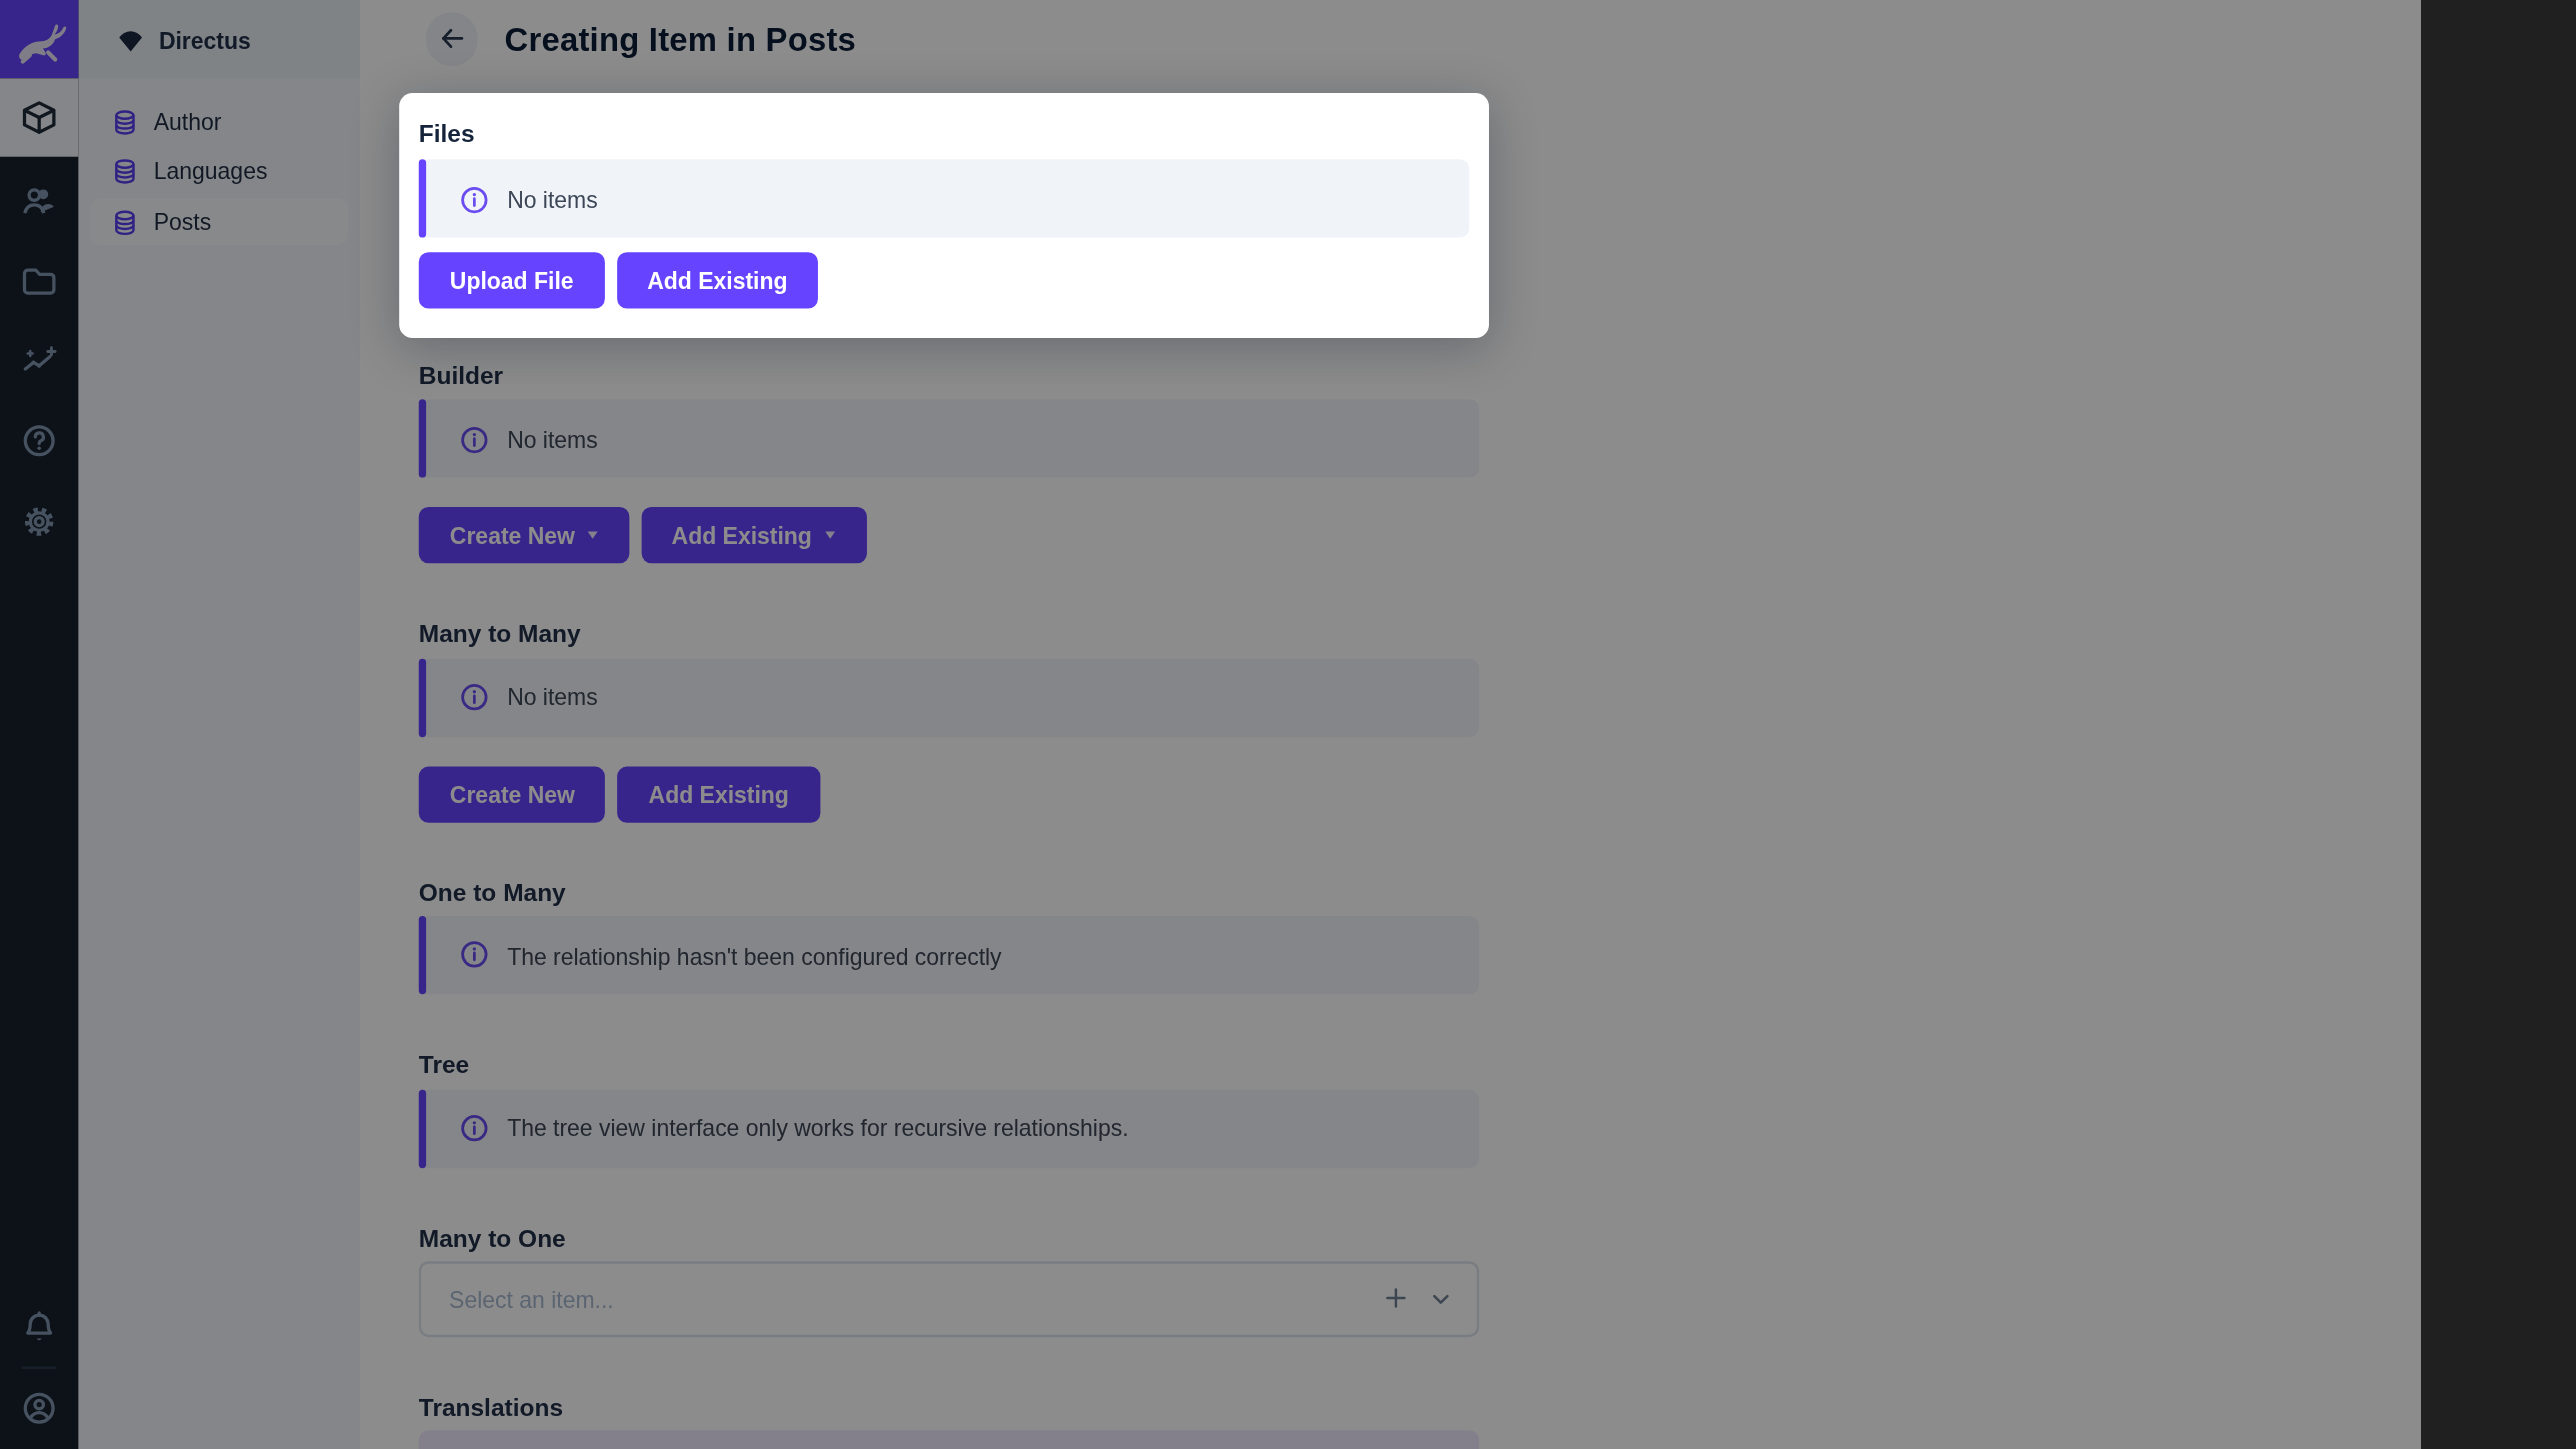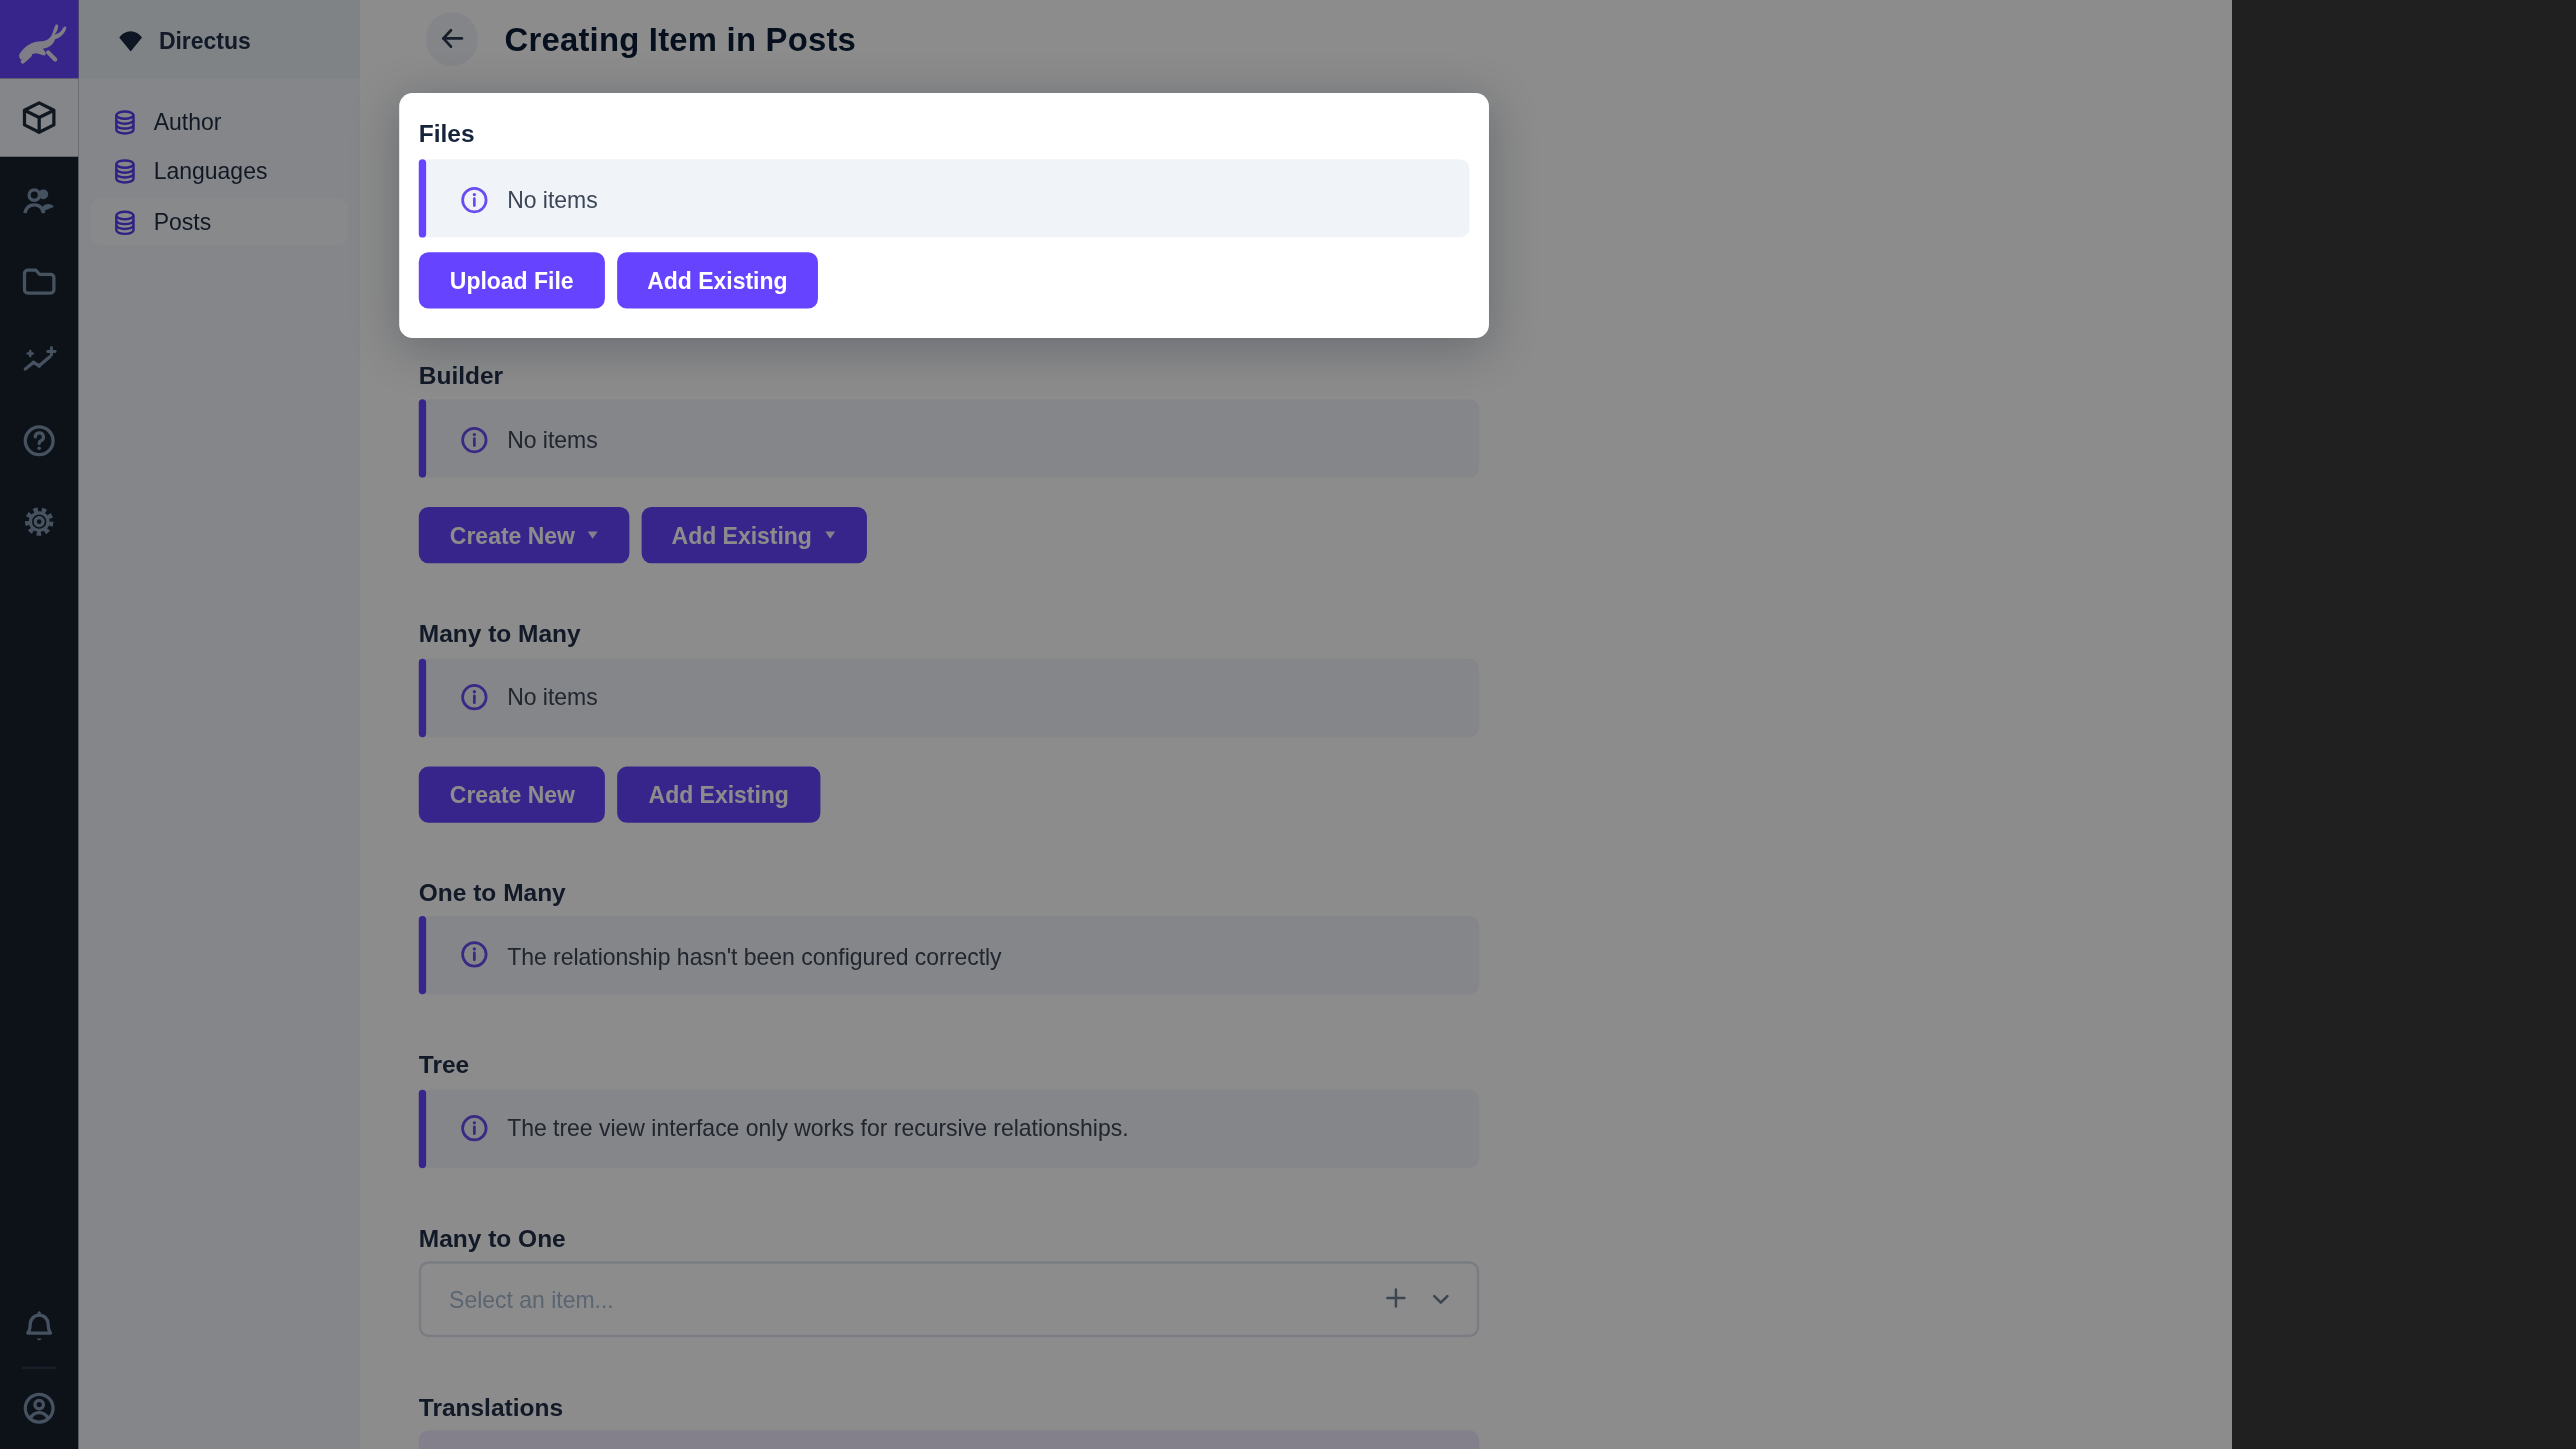--- a/index.html
+++ b/index.html
@@ -1,16 +1,16 @@
 <!DOCTYPE html>
 <html style="font-size:10.7px"><head>
 <meta charset="utf-8">
 <style>
   html,body{margin:0;padding:0;background:#202020;}
-  .viewport{width:2232px;height:1449px;overflow:hidden;position:relative;background:#ffffff;}
+  .viewport{width:2421px;height:1449px;overflow:hidden;position:relative;background:#ffffff;}
   .stage{width:1052px;height:592px;transform:scale(2.4489795);transform-origin:0 0;position:relative;
          font-family:"Liberation Sans",sans-serif;overflow:hidden;background:#fff;}
   .abs{position:absolute;}
 
   
   .module-bar{left:0;top:0;width:32px;height:592px;background:#18222f;z-index:10;}
   .logo-tile{left:0;top:0;width:32px;height:32px;background:#6644ff;display:flex;align-items:center;justify-content:center;cursor:pointer;}
   .mod-tile{left:0;width:32px;height:32px;display:flex;align-items:center;justify-content:center;color:#8196b1;cursor:pointer;}
   .mod-tile.active{background:#f0f4f9;color:#1e2a3a;}
   .mod-divider{left:9.4px;top:558px;width:13.4px;height:1.3px;background:#2b3a4d;}

